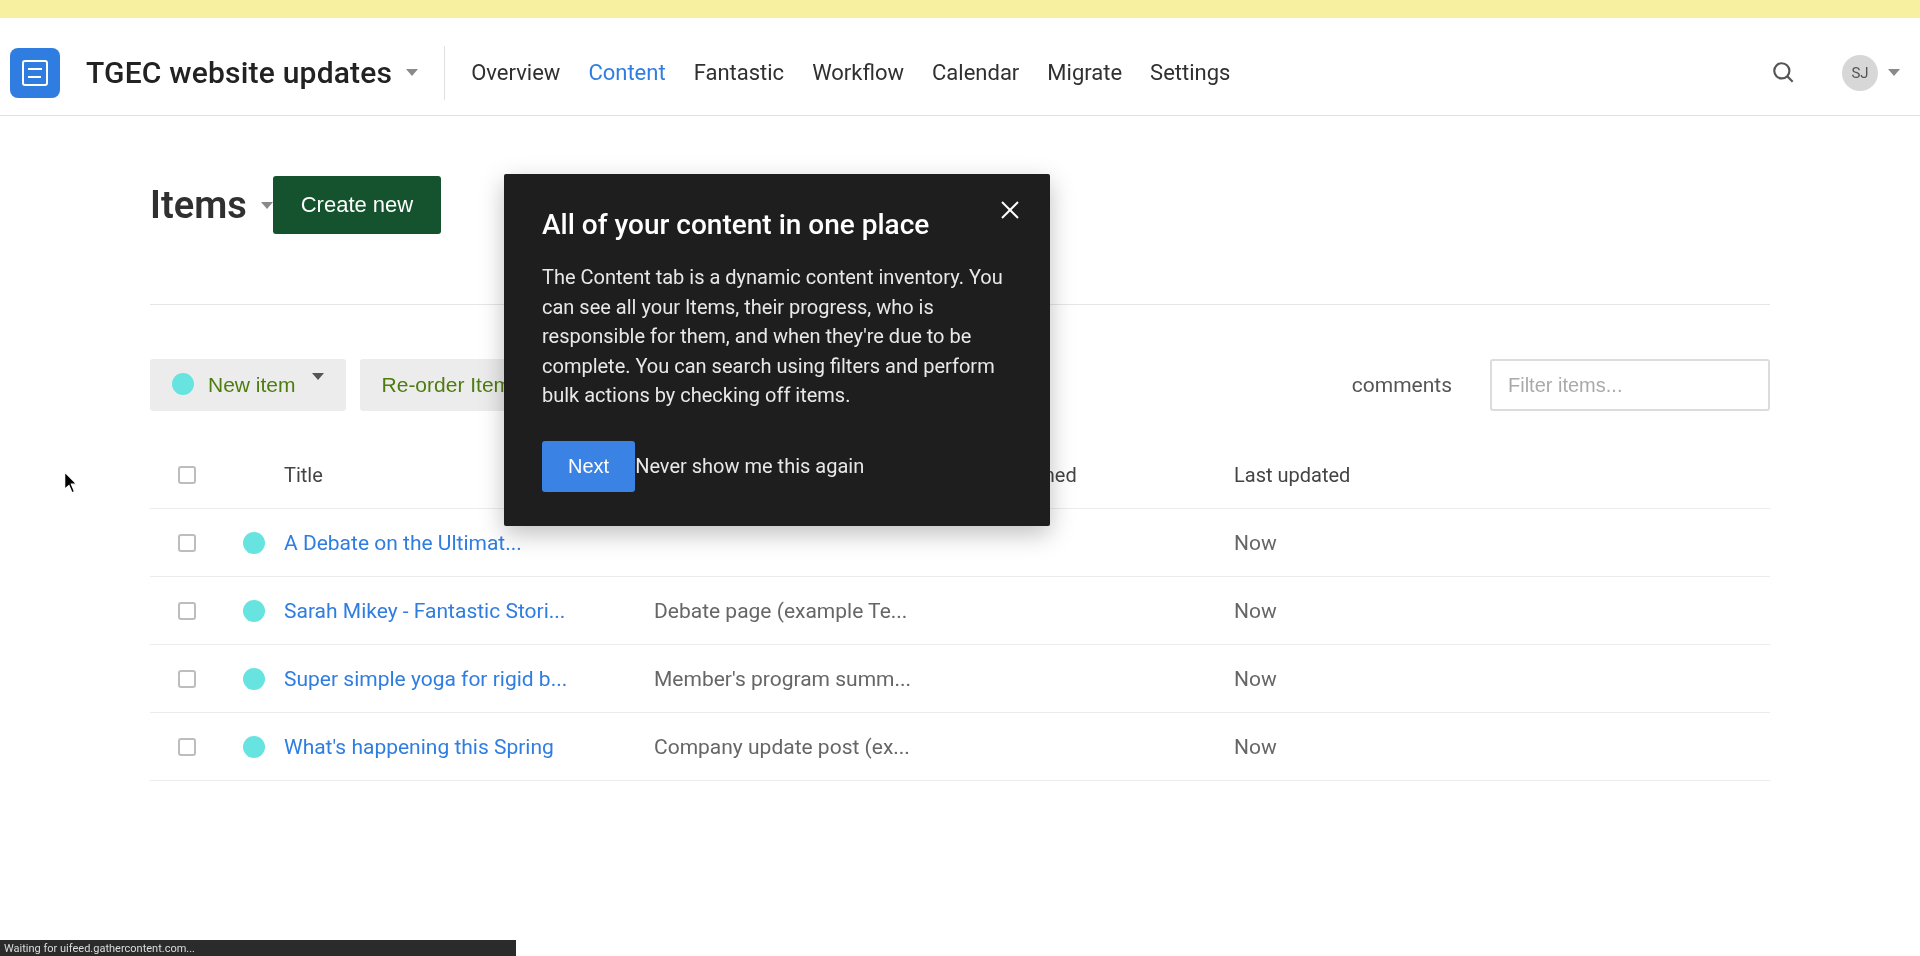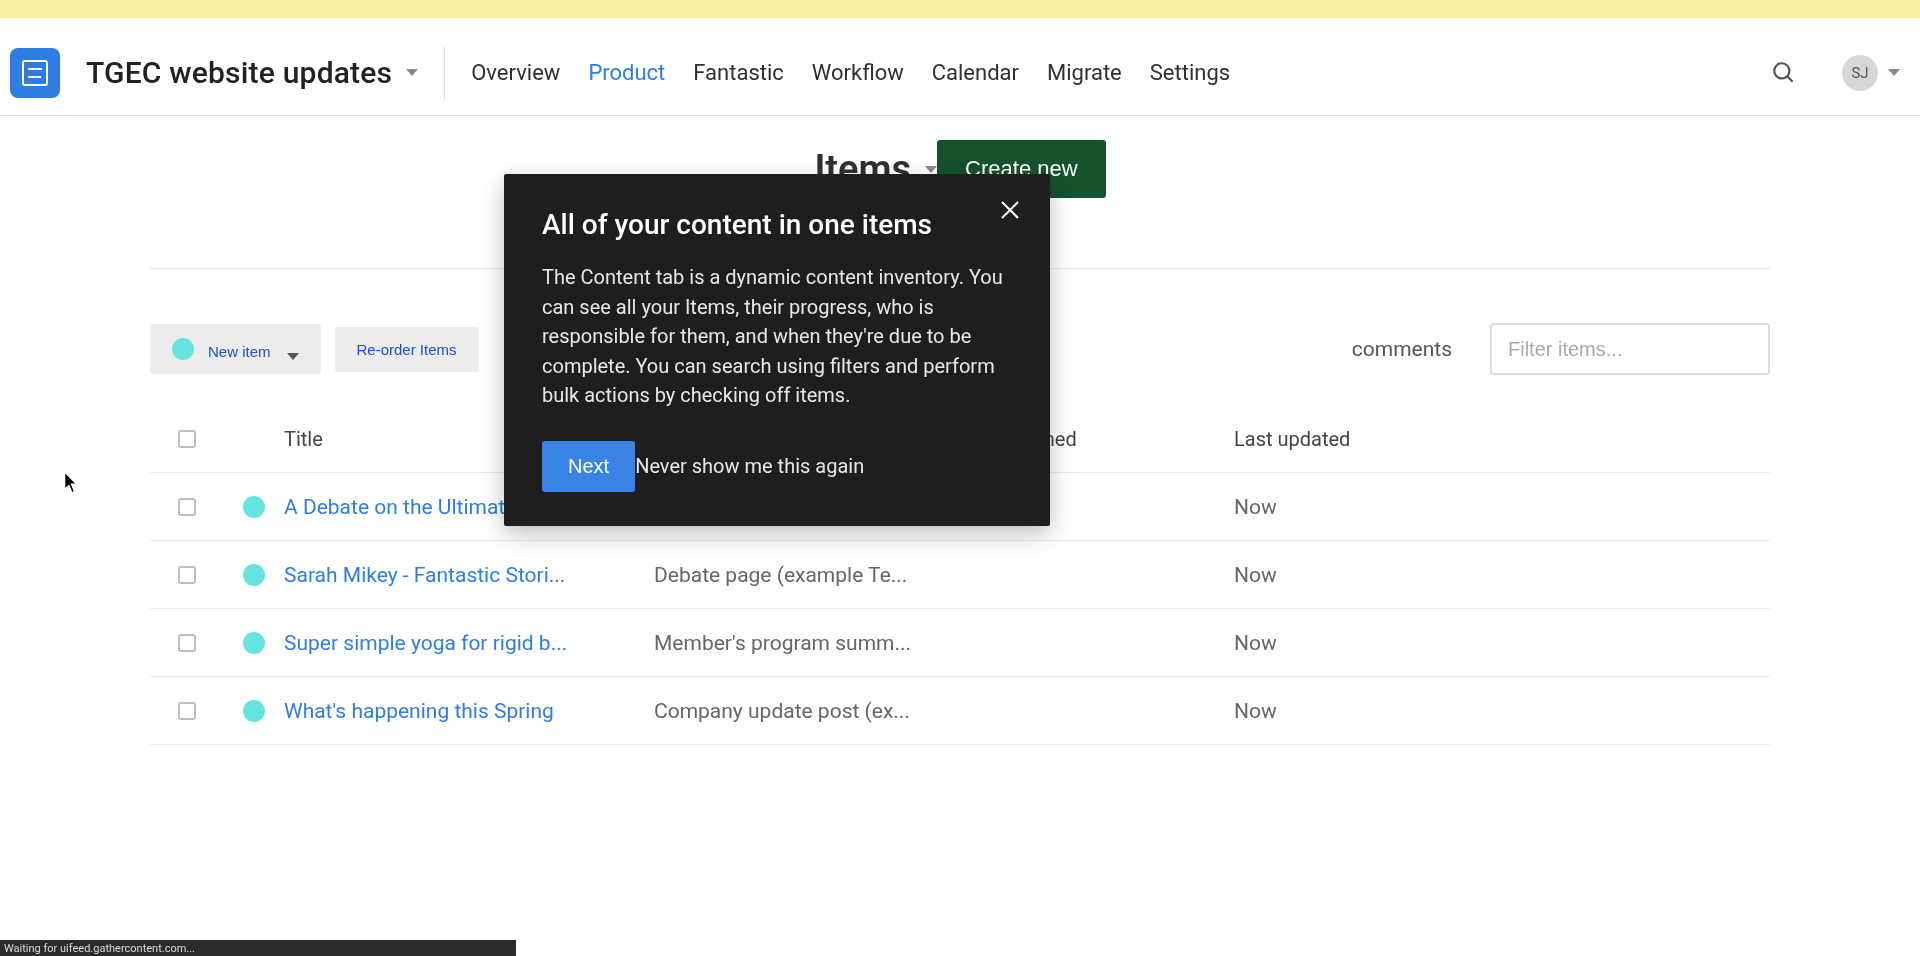--- a/index.html
+++ b/index.html
@@ -31,34 +31,34 @@
   .nav a { font-size: 22px; color: #303030; text-decoration: none; cursor: pointer; }
   .nav a.active { color: #2f7de1; }
   .header-spacer { flex: 1; }
   .search-btn { width: 44px; height: 44px; display: flex; align-items: center; justify-content: center; cursor: pointer; }
   .search-btn svg { width: 26px; height: 26px; stroke: #555; stroke-width: 2; fill: none; }
   .avatar-wrap { display: flex; align-items: center; margin-left: 36px; cursor: pointer; }
   .avatar { width: 36px; height: 36px; border-radius: 50%; background: #d7d7d7; display: flex; align-items: center; justify-content: center; font-size: 15px; color: #555; }
   .avatar-wrap .caret { margin-left: 10px; border-top-color: #8a8a8a; }
   
   .page { padding: 0 150px; }
-  .page-heading-row { display: flex; align-items: center; justify-content: center; margin-top: 24px; }
+  .page-heading-row { display: flex; align-items: center; justify-content: flex-start; margin-top: 60px; }
   .page-heading { display: flex; align-items: center; cursor: pointer; }
   .page-heading h1 { font-size: 38px; font-weight: 600; }
   .page-heading .caret { border-top-color: #8a8a8a; margin-left: 14px; }
   .create-new {
     background: #14532d; color: #fff; border: none; font-size: 22px; padding: 16px 28px;
     border-radius: 3px; cursor: pointer;
   }
   .hr { height: 1px; background: #e6e6e6; margin-top: 70px; }
   
   .toolbar { display: flex; align-items: center; gap: 14px; margin-top: 54px; }
   .btn {
-    background: #ececec; border: none; font-size: 15px; color: #1d4ed8; padding: 14px 22px;
-    border-radius: 3px; cursor: pointer; display: flex; align-items: flex-end;
+    background: #ececec; border: none; font-size: 21px; color: #4d7c0f; padding: 14px 22px;
+    border-radius: 3px; cursor: pointer; display: flex; align-items: flex-start;
   }
   .btn .status-dot { margin-right: 14px; }
   .btn .caret { margin-left: 16px; border-top-color: #555; }
   .toolbar-spacer { flex: 1; }
   .comments-label { font-size: 21px; color: #555; margin-right: 24px; }
   .filter-input {
     width: 280px; height: 52px; border: 2px solid #dcdcdc; border-radius: 3px; font-size: 20px;
     padding: 0 16px; color: #555;
   }
   .filter-input::placeholder { color: #aaa; }
@@ -112,21 +112,21 @@
   <div class="logo">
       <div class="logo-inner"></div>
     </div>
   <div class="project-switch">
     <span class="project-title">TGEC website updates</span>
     <span class="caret"></span>
   </div>
   <div class="vdiv"></div>
   <nav class="nav">
     <a>Overview</a>
-    <a class="active">Product</a>
+    <a class="active">Content</a>
     <a>Fantastic</a>
     <a>Workflow</a>
     <a>Calendar</a>
     <a>Migrate</a>
     <a>Settings</a>
   </nav>
   <div class="header-spacer"></div>
   <div class="search-btn">
     <svg viewBox="0 0 24 24">
         <circle cx="10" cy="10" r="7"></circle>
@@ -230,21 +230,21 @@
   </div>
 </div>
 
 <div class="popover">
   <div class="pop-close">
     <svg viewBox="0 0 20 20">
         <line x1="2" y1="2" x2="18" y2="18"></line>
         <line x1="18" y1="2" x2="2" y2="18"></line>
       </svg>
   </div>
-  <div class="pop-title">All of your content in one items</div>
+  <div class="pop-title">All of your content in one place</div>
   <div class="pop-body">The Content tab is a dynamic content inventory. You can see all your Items, their progress, who is responsible for them, and when they're due to be complete. You can search using filters and perform bulk actions by checking off items.</div>
   <div class="pop-actions">
     <button class="pop-next">Next</button>
     <span class="pop-never">Never show me this again</span>
   </div>
 </div>
 
 <div class="statusbar">
   <span>Waiting for uifeed.gathercontent.com...</span>
 </div>

